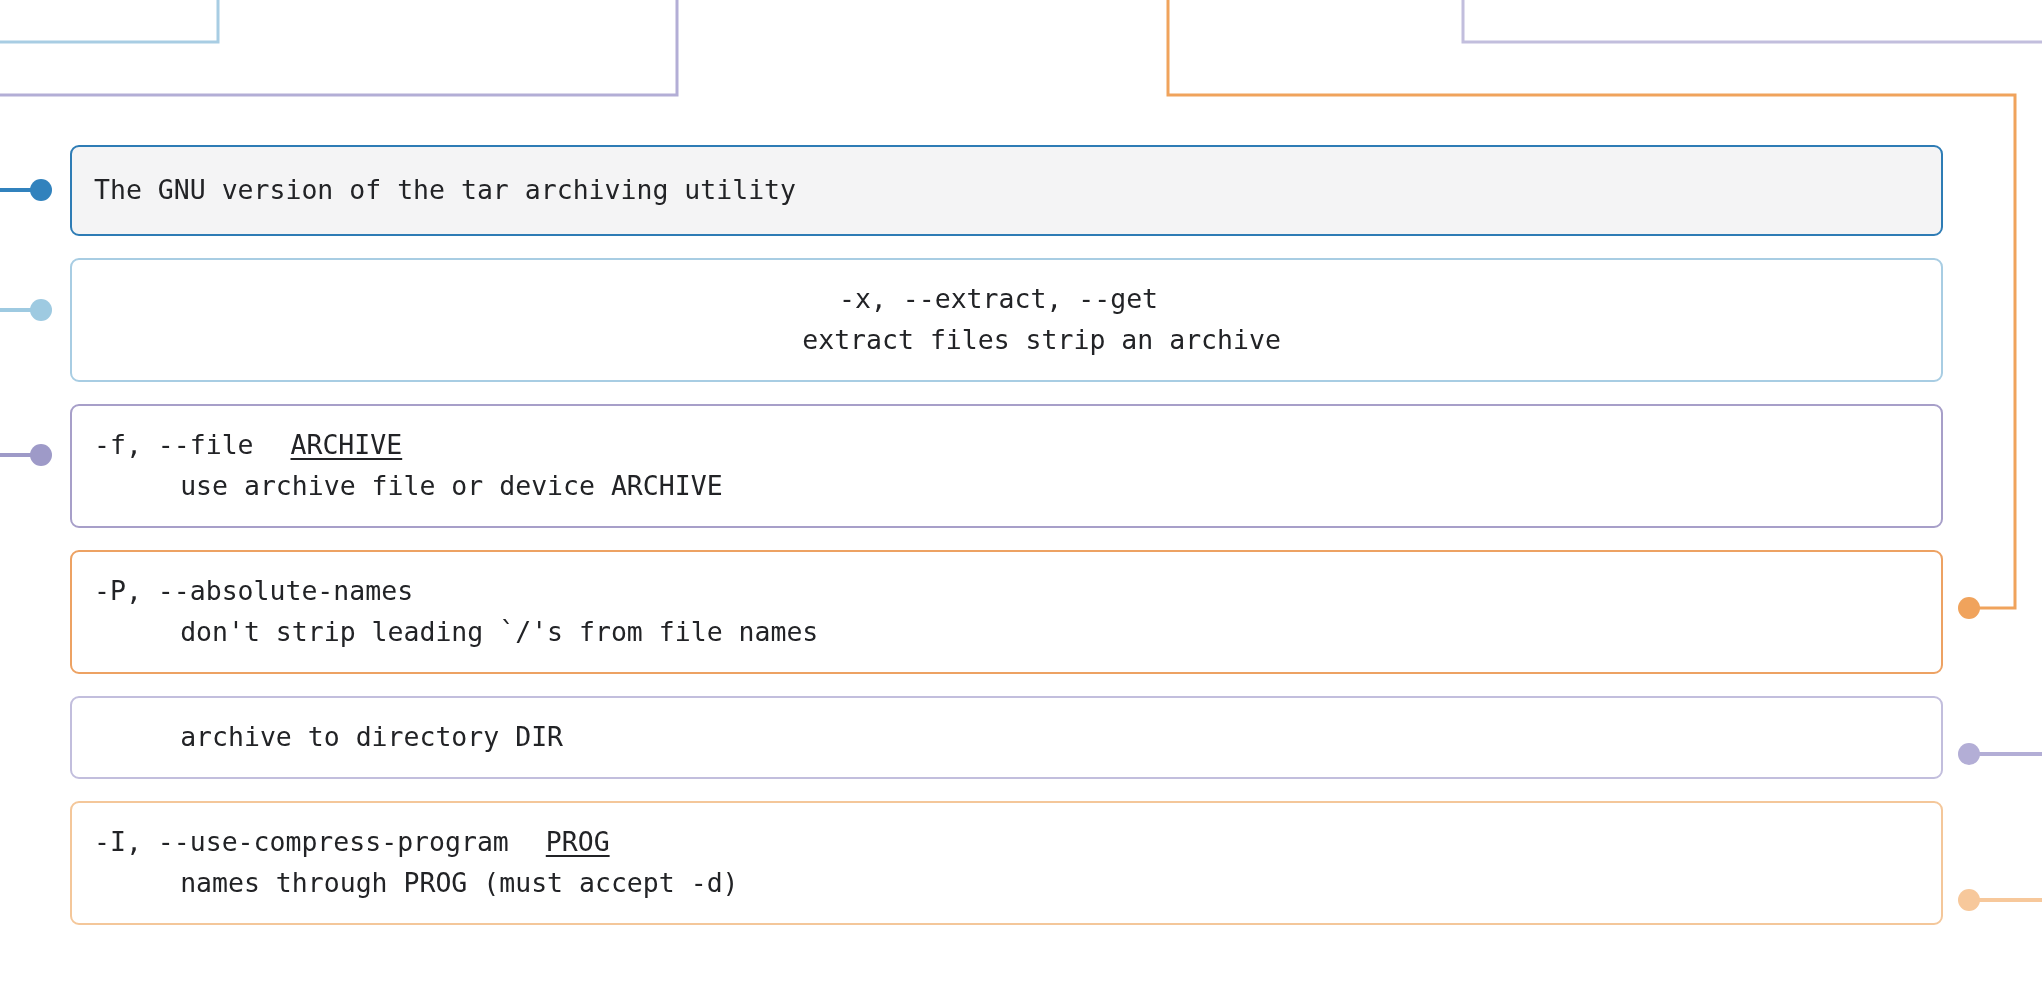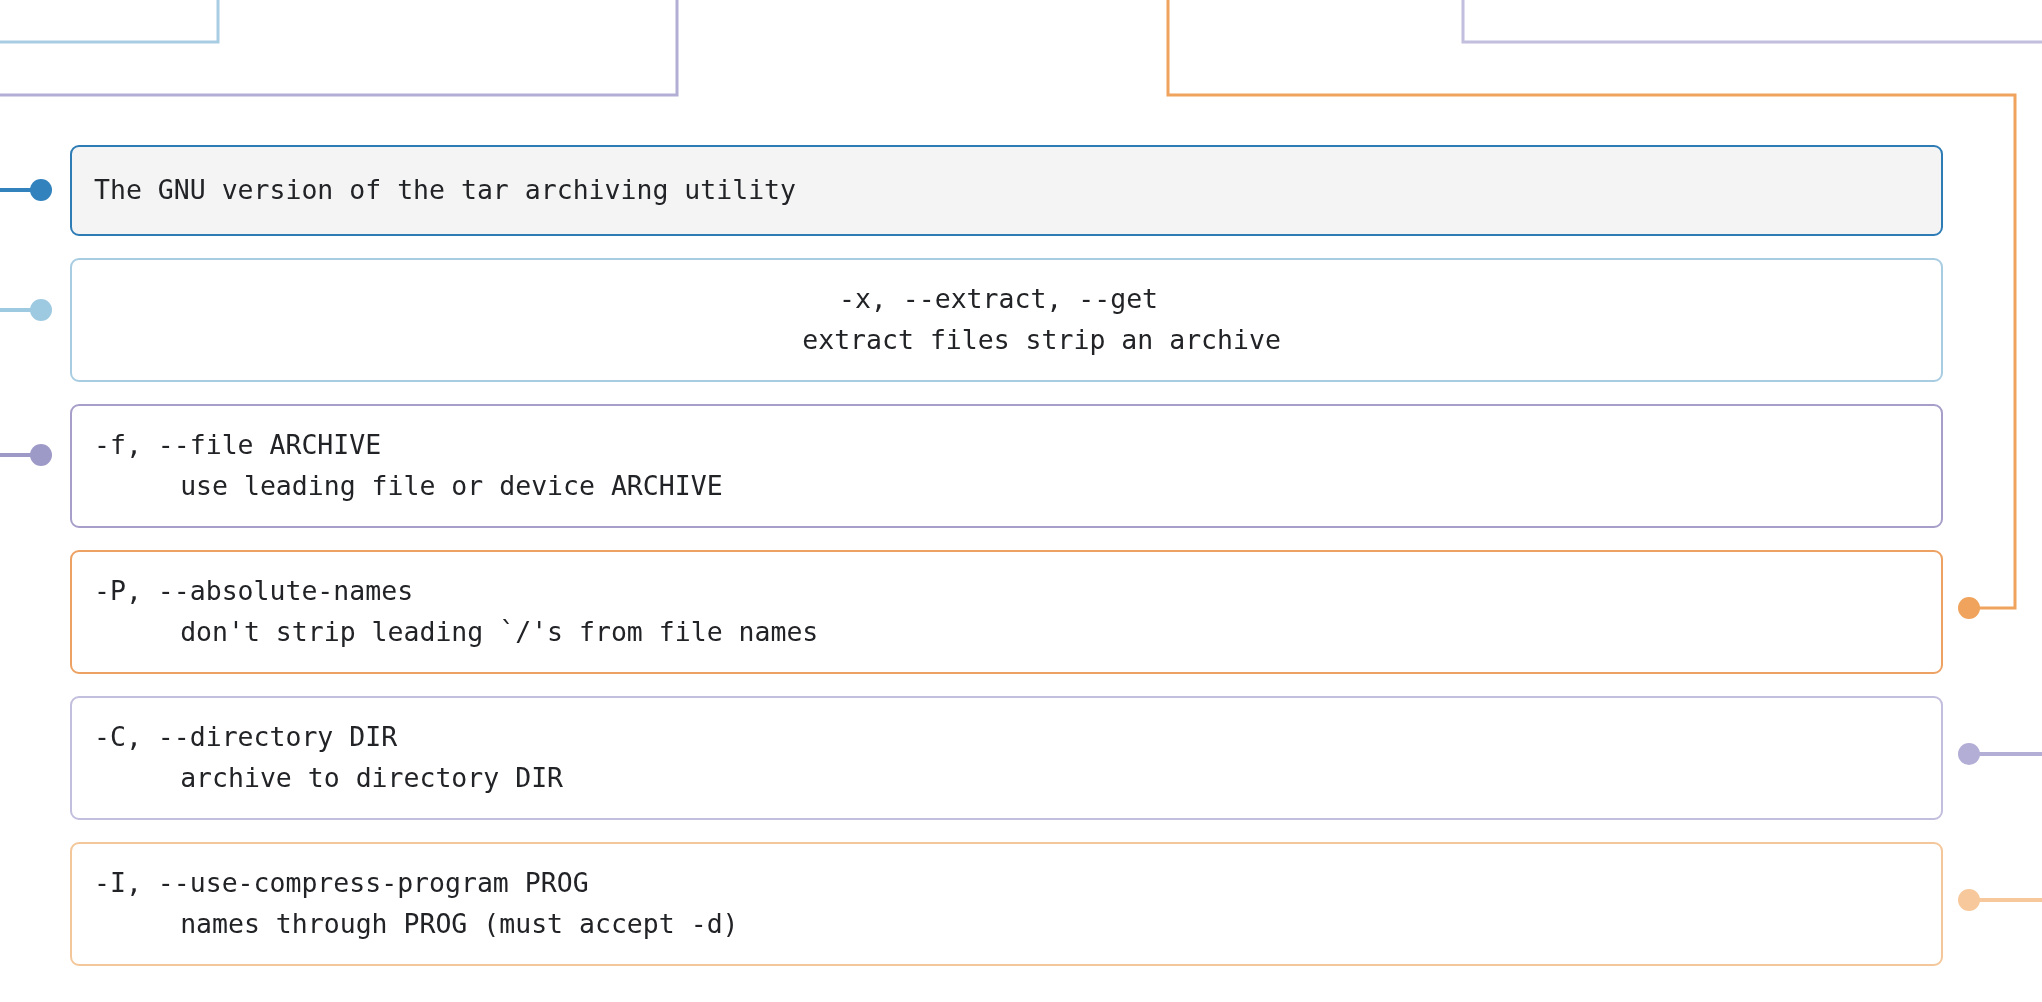--- a/index.html
+++ b/index.html
@@ -63,21 +63,23 @@
     color: #222326;
     white-space: pre;
     letter-spacing: 0px;
   }
 
   .card-line.indent {
     padding-left: 5.4ch;
   }
 
   .arg {
+    text-decoration: underline;
     text-underline-offset: 4px;
+    margin-left: 21px;
   }
 
   
   .card.accent-blue        { border-color: #2e7cb5; background: #f4f4f5; }
   .card.accent-lightblue   { border-color: #a8cde3; text-align: center; }
   .card.accent-purple      { border-color: #a79fc9; }
   .card.accent-orange      { border-color: #eda263; }
   .card.accent-lavender    { border-color: #c2bedd; }
   .card.accent-peach       { border-color: #f4c79a; }
 </style>
@@ -120,30 +122,29 @@
       <div class="card-line">The GNU version of the tar archiving utility</div>
     </div>
 
     <div class="card accent-lightblue">
       <div class="card-line">-x, --extract, --get</div>
       <div class="card-line indent">extract files strip an archive</div>
     </div>
 
     <div class="card accent-purple">
       <div class="card-line"><span>-f, --file </span><span class="arg">ARCHIVE</span></div>
-      <div class="card-line indent">use leading file or device ARCHIVE</div>
+      <div class="card-line indent">use archive file or device ARCHIVE</div>
     </div>
 
     <div class="card accent-orange">
       <div class="card-line">-P, --absolute-names</div>
       <div class="card-line indent">don't strip leading `/'s from file names</div>
     </div>
 
     <div class="card accent-lavender">
-      <div class="card-line"><span>-C, --directory </span><span class="arg">DIR</span></div>
       <div class="card-line indent">archive to directory DIR</div>
     </div>
 
     <div class="card accent-peach">
       <div class="card-line"><span>-I, --use-compress-program </span><span class="arg">PROG</span></div>
       <div class="card-line indent">names through PROG (must accept -d)</div>
     </div>
 
   </div>
 </div>

